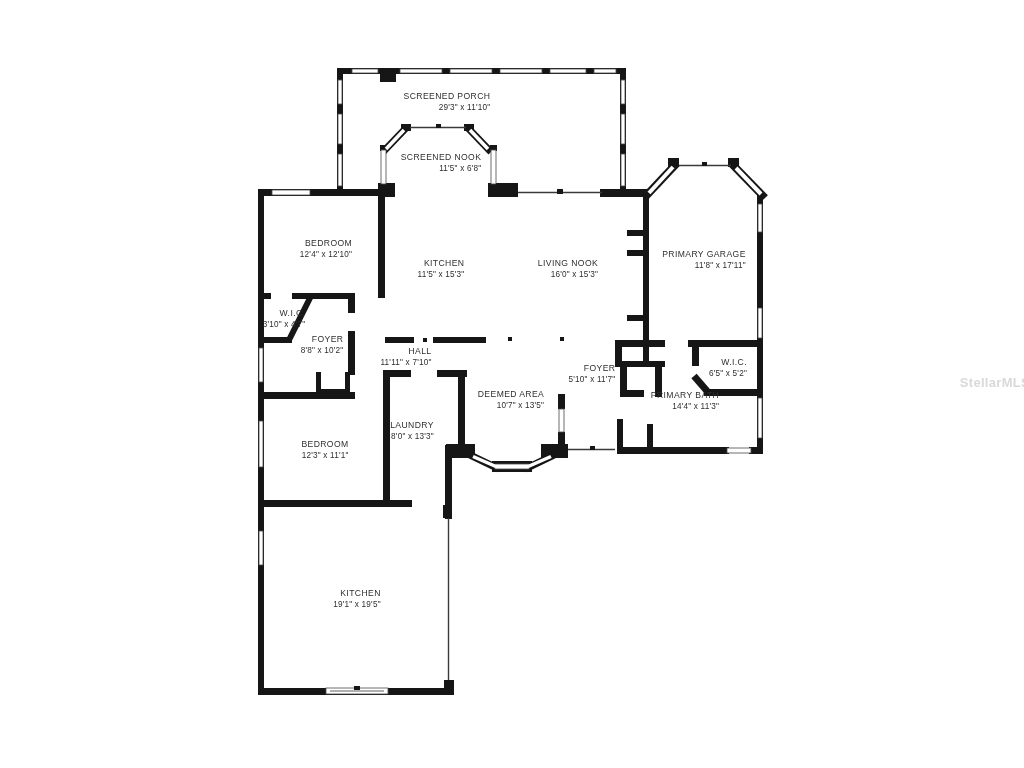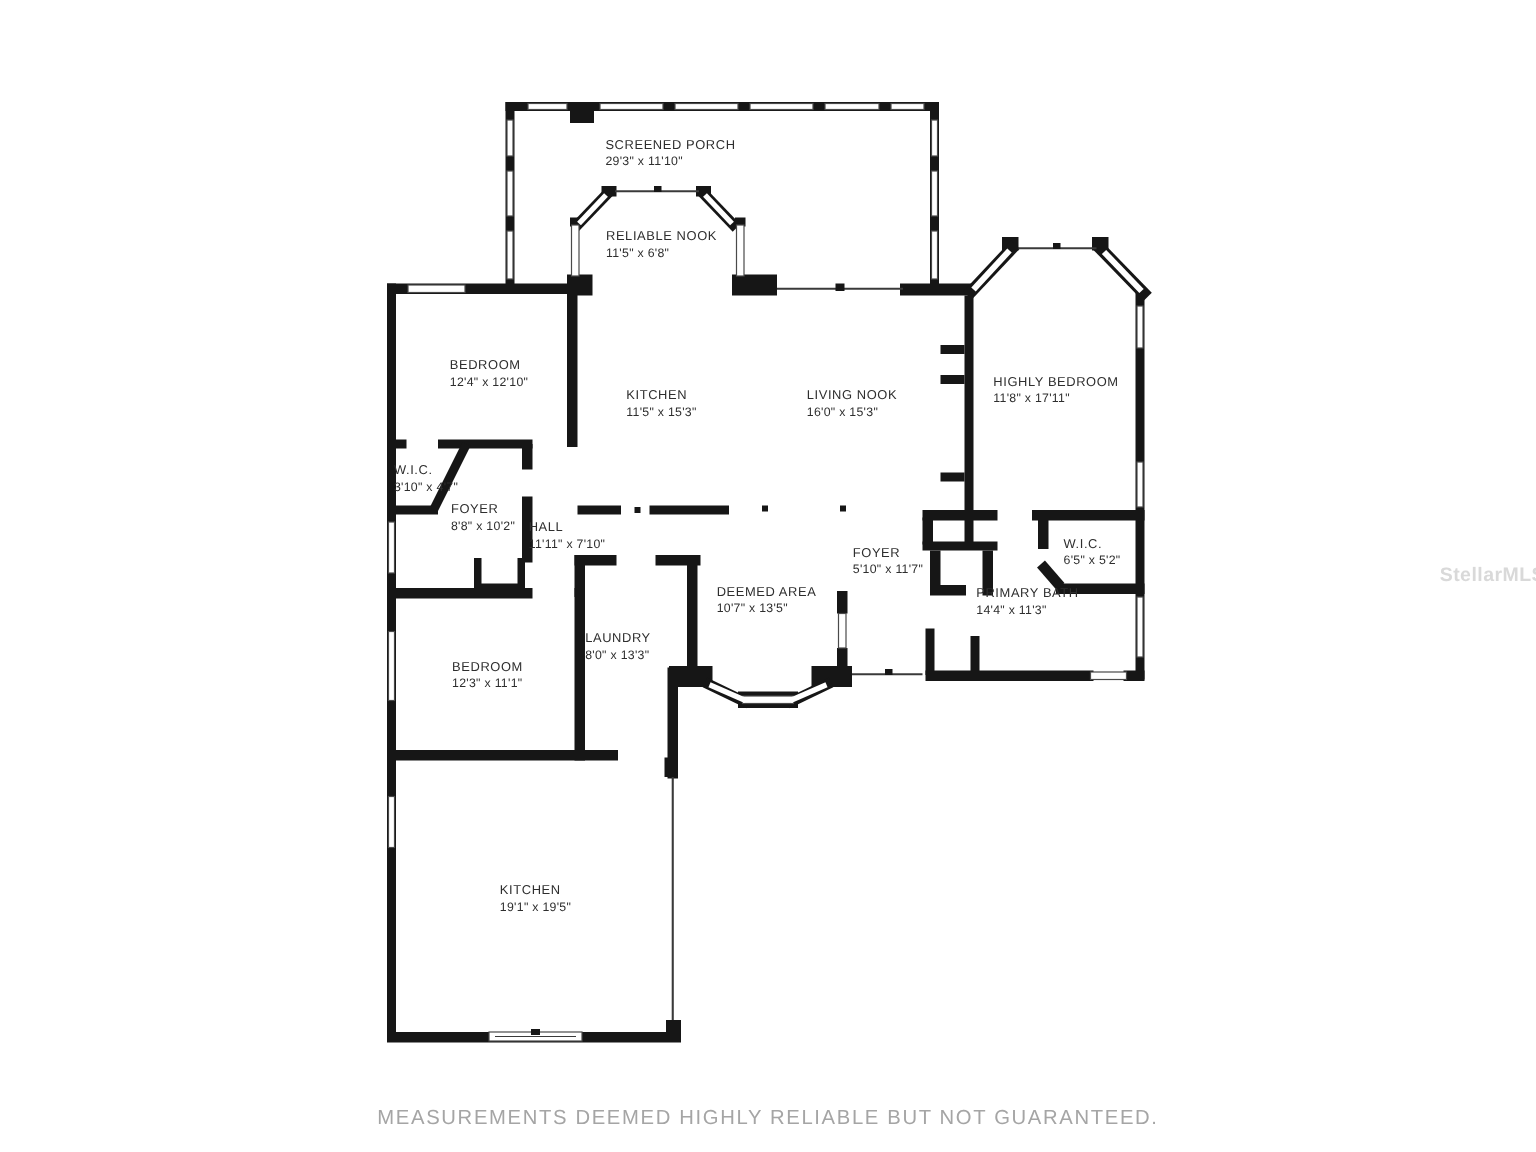--- a/index.html
+++ b/index.html
@@ -3,21 +3,21 @@
 <meta charset="utf-8">
 <style>
   html,body{margin:0;padding:0;background:#fff;}
   .canvas{
     position:relative;width:1024px;height:768px;background:#ffffff;
     font-family:"Liberation Sans", sans-serif;overflow:hidden;
   }
   .plan-svg{position:absolute;left:0;top:0;}
   .room-label{
     position:absolute;transform:translateX(-50%);
-    text-align:left;color:#333;white-space:nowrap;line-height:11px;
+    text-align:right;color:#333;white-space:nowrap;line-height:11px;
   }
   .room-name{font-size:8.6px;letter-spacing:.4px;color:#2e2e2e;}
   .room-dims{font-size:8.2px;letter-spacing:.2px;color:#2e2e2e;}
   .watermark{
     position:absolute;top:375px;right:-6px;font-size:13px;font-weight:bold;
     color:#d9d9d9;letter-spacing:.3px;
   }
   .footer{
     position:absolute;left:0;top:737px;width:1024px;text-align:center;
     font-size:13.5px;color:#a5a5a5;letter-spacing:1.1px;
@@ -176,48 +176,48 @@
       <rect x="354" y="686" width="6" height="4"></rect>
       <rect x="322" y="502" width="5" height="4"></rect>
     </g>
   </svg>
 
   <div class="room-label" style="left:447px;top:91px">
     <div class="room-name">SCREENED PORCH</div>
     <div class="room-dims">29'3" x 11'10"</div>
   </div>
   <div class="room-label" style="left:441px;top:152px">
-    <div class="room-name">RELIABLE NOOK</div>
+    <div class="room-name">SCREENED NOOK</div>
     <div class="room-dims">11'5" x 6'8"</div>
   </div>
   <div class="room-label" style="left:326px;top:238px">
     <div class="room-name">BEDROOM</div>
     <div class="room-dims">12'4" x 12'10"</div>
   </div>
   <div class="room-label" style="left:441px;top:258px">
     <div class="room-name">KITCHEN</div>
     <div class="room-dims">11'5" x 15'3"</div>
   </div>
   <div class="room-label" style="left:568px;top:258px">
     <div class="room-name">LIVING NOOK</div>
     <div class="room-dims">16'0" x 15'3"</div>
   </div>
   <div class="room-label" style="left:704px;top:249px">
-    <div class="room-name">HIGHLY BEDROOM</div>
+    <div class="room-name">PRIMARY GARAGE</div>
     <div class="room-dims">11'8" x 17'11"</div>
   </div>
   <div class="room-label" style="left:284px;top:308px">
     <div class="room-name">W.I.C.</div>
     <div class="room-dims">3'10" x 4'7"</div>
   </div>
   <div class="room-label" style="left:322px;top:334px">
     <div class="room-name">FOYER</div>
     <div class="room-dims">8'8" x 10'2"</div>
   </div>
-  <div class="room-label" style="left:378px;top:346px">
+  <div class="room-label" style="left:406px;top:346px">
     <div class="room-name">HALL</div>
     <div class="room-dims">11'11" x 7'10"</div>
   </div>
   <div class="room-label" style="left:511px;top:389px">
     <div class="room-name">DEEMED AREA</div>
     <div class="room-dims">10'7" x 13'5"</div>
   </div>
   <div class="room-label" style="left:592px;top:363px">
     <div class="room-name">FOYER</div>
     <div class="room-dims">5'10" x 11'7"</div>
@@ -237,14 +237,13 @@
   <div class="room-label" style="left:412px;top:420px">
     <div class="room-name">LAUNDRY</div>
     <div class="room-dims">8'0" x 13'3"</div>
   </div>
   <div class="room-label" style="left:357px;top:588px">
     <div class="room-name">KITCHEN</div>
     <div class="room-dims">19'1" x 19'5"</div>
   </div>
 
   <div class="watermark">StellarMLS</div>
-  <div class="footer">MEASUREMENTS DEEMED HIGHLY RELIABLE BUT NOT GUARANTEED.</div>
 </div>
 
 </body></html>

